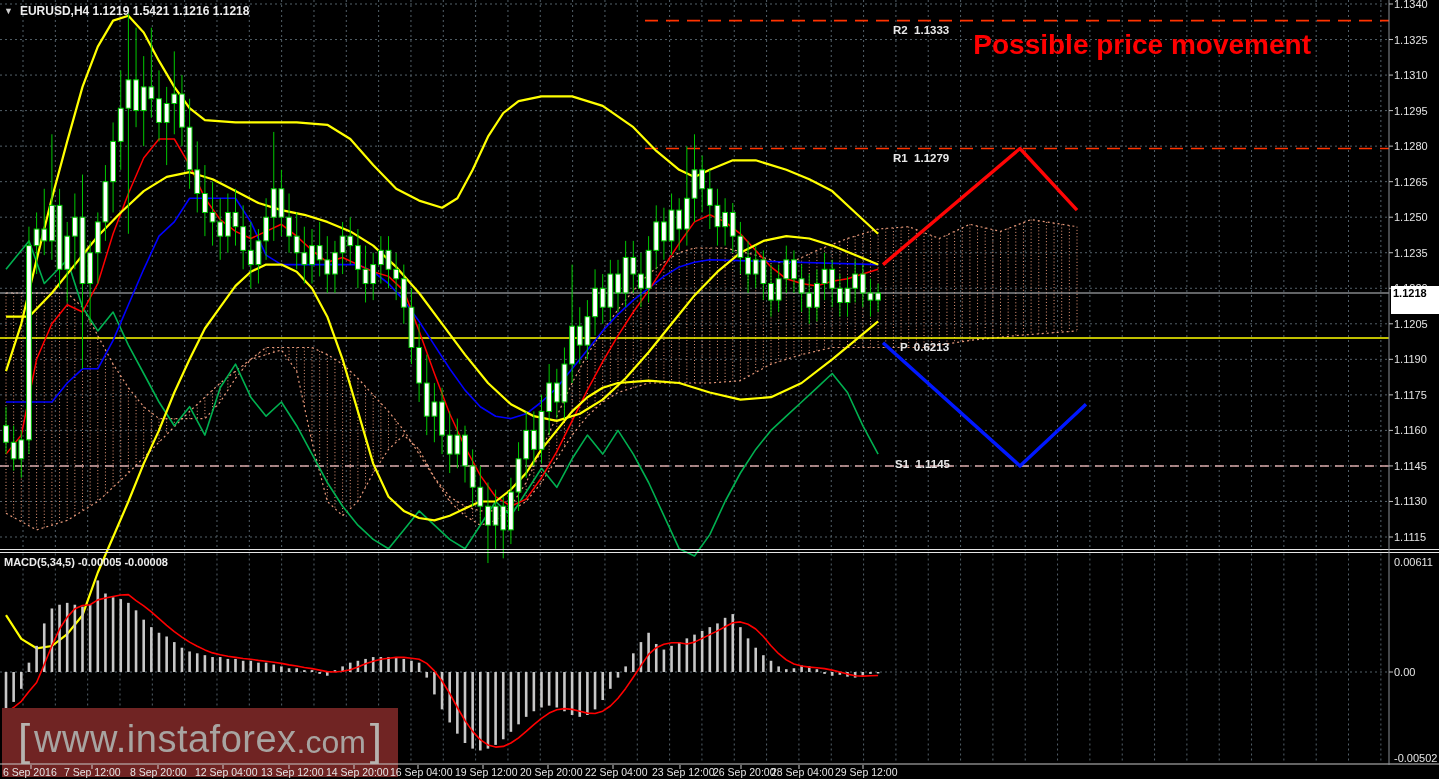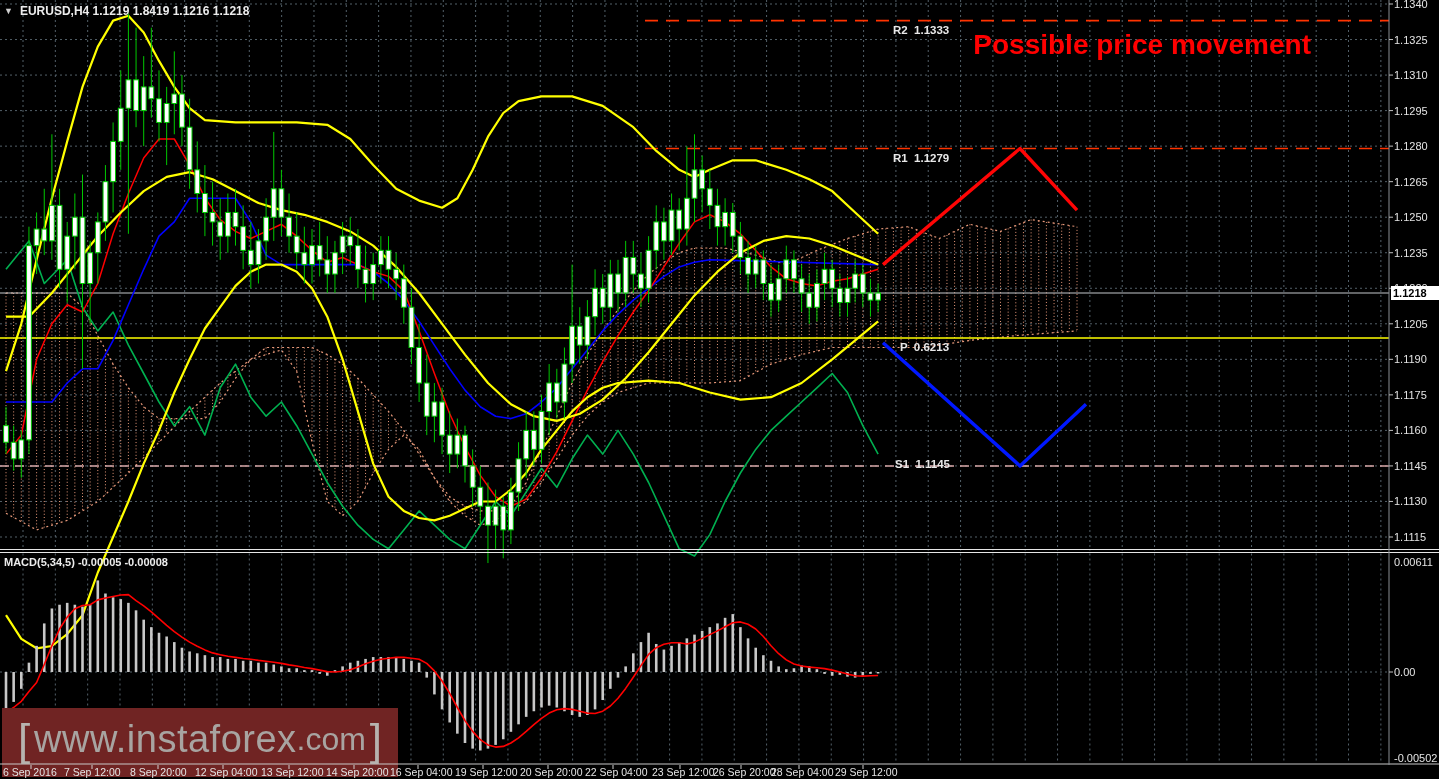--- a/index.html
+++ b/index.html
@@ -7,26 +7,26 @@
         font-family:"Liberation Sans",sans-serif;}
   #chart-canvas{position:absolute;left:0;top:0;z-index:0;}
   .ov{position:absolute;z-index:2;}
   #symbol-line{left:4px;top:4px;color:#ececec;font-size:12px;font-weight:700;
     display:flex;align-items:center;white-space:pre;}
   #symbol-dd{color:#cfcfcf;font-size:9px;margin-right:7px;cursor:pointer;}
   #ann1{right:49px;top:5px;color:#ff0000;font-size:20px;font-weight:700;white-space:pre;}
   #ann2{right:128px;top:29px;color:#ff0000;font-size:28px;font-weight:700;white-space:pre;}
   .pivot-lbl{position:absolute;z-index:2;color:#e8e8e8;font-size:11.5px;font-weight:600;white-space:pre;}
   #macd-label{left:4px;top:556px;color:#ececec;font-size:11px;font-weight:600;white-space:pre;}
-  #price-tag{left:1391px;top:286px;width:46px;height:14px;background:#ffffff;color:#000;
+  #price-tag{left:1391px;top:286px;width:46px;height:28px;background:#ffffff;color:#000;
     font-size:11px;font-weight:600;line-height:14px;padding-left:2px;}
   #wm-text{left:2px;top:708px;width:396px;height:63px;display:flex;align-items:center;
     justify-content:space-between;padding:0 16px;box-sizing:border-box;}
   #wm-text .br{color:#b7b3af;font-size:44px;font-weight:300;line-height:1;}
-  #wm-mid{display:flex;align-items:center;color:#a8a4a1;}
+  #wm-mid{display:flex;align-items:flex-end;color:#a8a4a1;}
   #wm-domain{font-size:38px;letter-spacing:.5px;}
   #wm-tld{font-size:32px;}
 </style>
 </head>
 <body>
 
 <div id="root">
   <svg id="chart-canvas" width="1439" height="779" viewBox="0 0 1439 779">
       <g>
         <line x1="23" y1="0" x2="23" y2="550.5" stroke="#536069" stroke-width="1" stroke-dasharray="2,3"></line>
@@ -717,21 +717,21 @@
         <text x="713" y="776" fill="#E4E4E4" font-family="&quot;Liberation Sans&quot;,sans-serif" font-size="10.5" font-weight="400">26 Sep 20:00</text>
         <line x1="799" y1="765" x2="799" y2="769" stroke="#d0d0d0" stroke-width="1"></line>
         <text x="771" y="776" fill="#E4E4E4" font-family="&quot;Liberation Sans&quot;,sans-serif" font-size="10.5" font-weight="400">28 Sep 04:00</text>
         <line x1="863" y1="765" x2="863" y2="769" stroke="#d0d0d0" stroke-width="1"></line>
         <text x="835" y="776" fill="#E4E4E4" font-family="&quot;Liberation Sans&quot;,sans-serif" font-size="10.5" font-weight="400">29 Sep 12:00</text>
       </g>
     </svg>
 
   <div id="symbol-line" class="ov">
     <span id="symbol-dd">▼</span>
-    <span>EURUSD,H4 1.1219 1.8419 1.1216 1.1218</span>
+    <span>EURUSD,H4 1.1219 1.5421 1.1216 1.1218</span>
   </div>
 
   <div id="ann2" class="ov">Possible price movement</div>
 
   <div id="pivot-r2" class="pivot-lbl" style="left: 893px; top: 23.5822px;">R2  1.1333</div>
   <div id="pivot-r1" class="pivot-lbl" style="left: 893px; top: 151.502px;">R1  1.1279</div>
   <div id="pivot-p" class="pivot-lbl" style="left: 900px; top: 341.013px;">P  0.6213</div>
   <div id="pivot-s1" class="pivot-lbl" style="left: 895px; top: 458px;">S1  1.1145</div>
 
   <div id="macd-label" class="ov">MACD(5,34,5) -0.00005 -0.00008</div>

